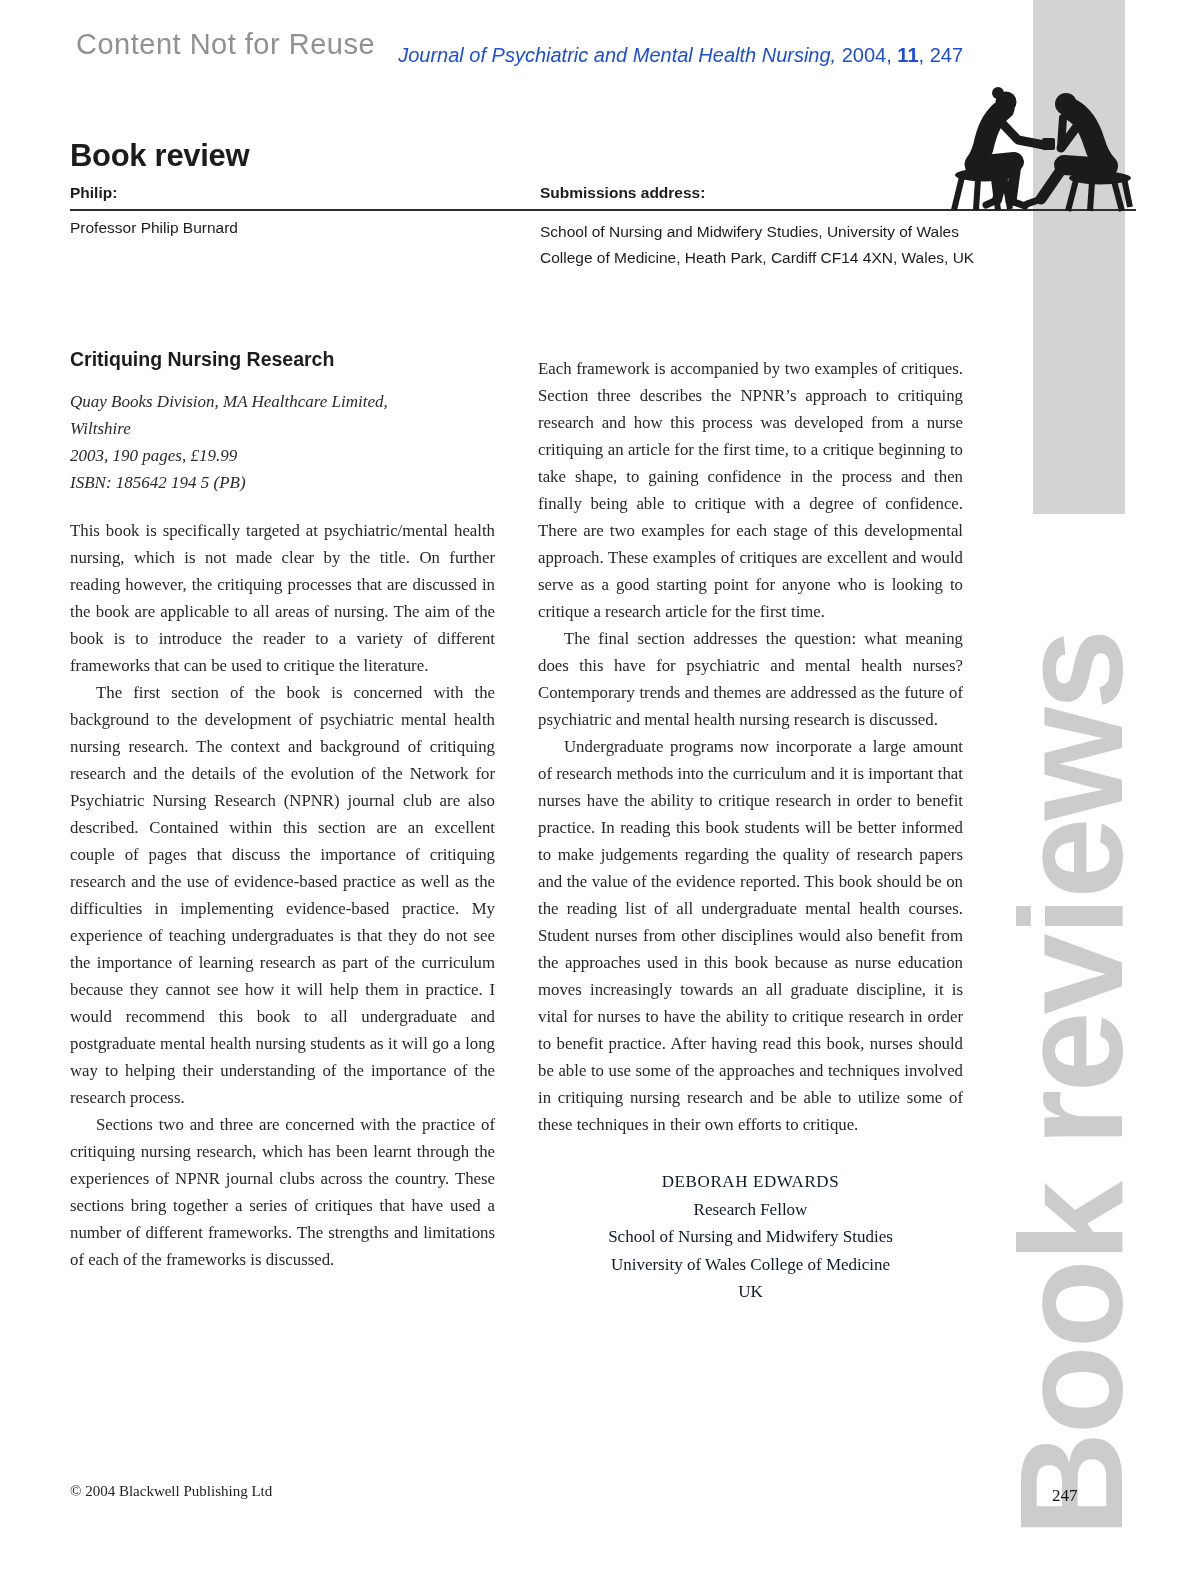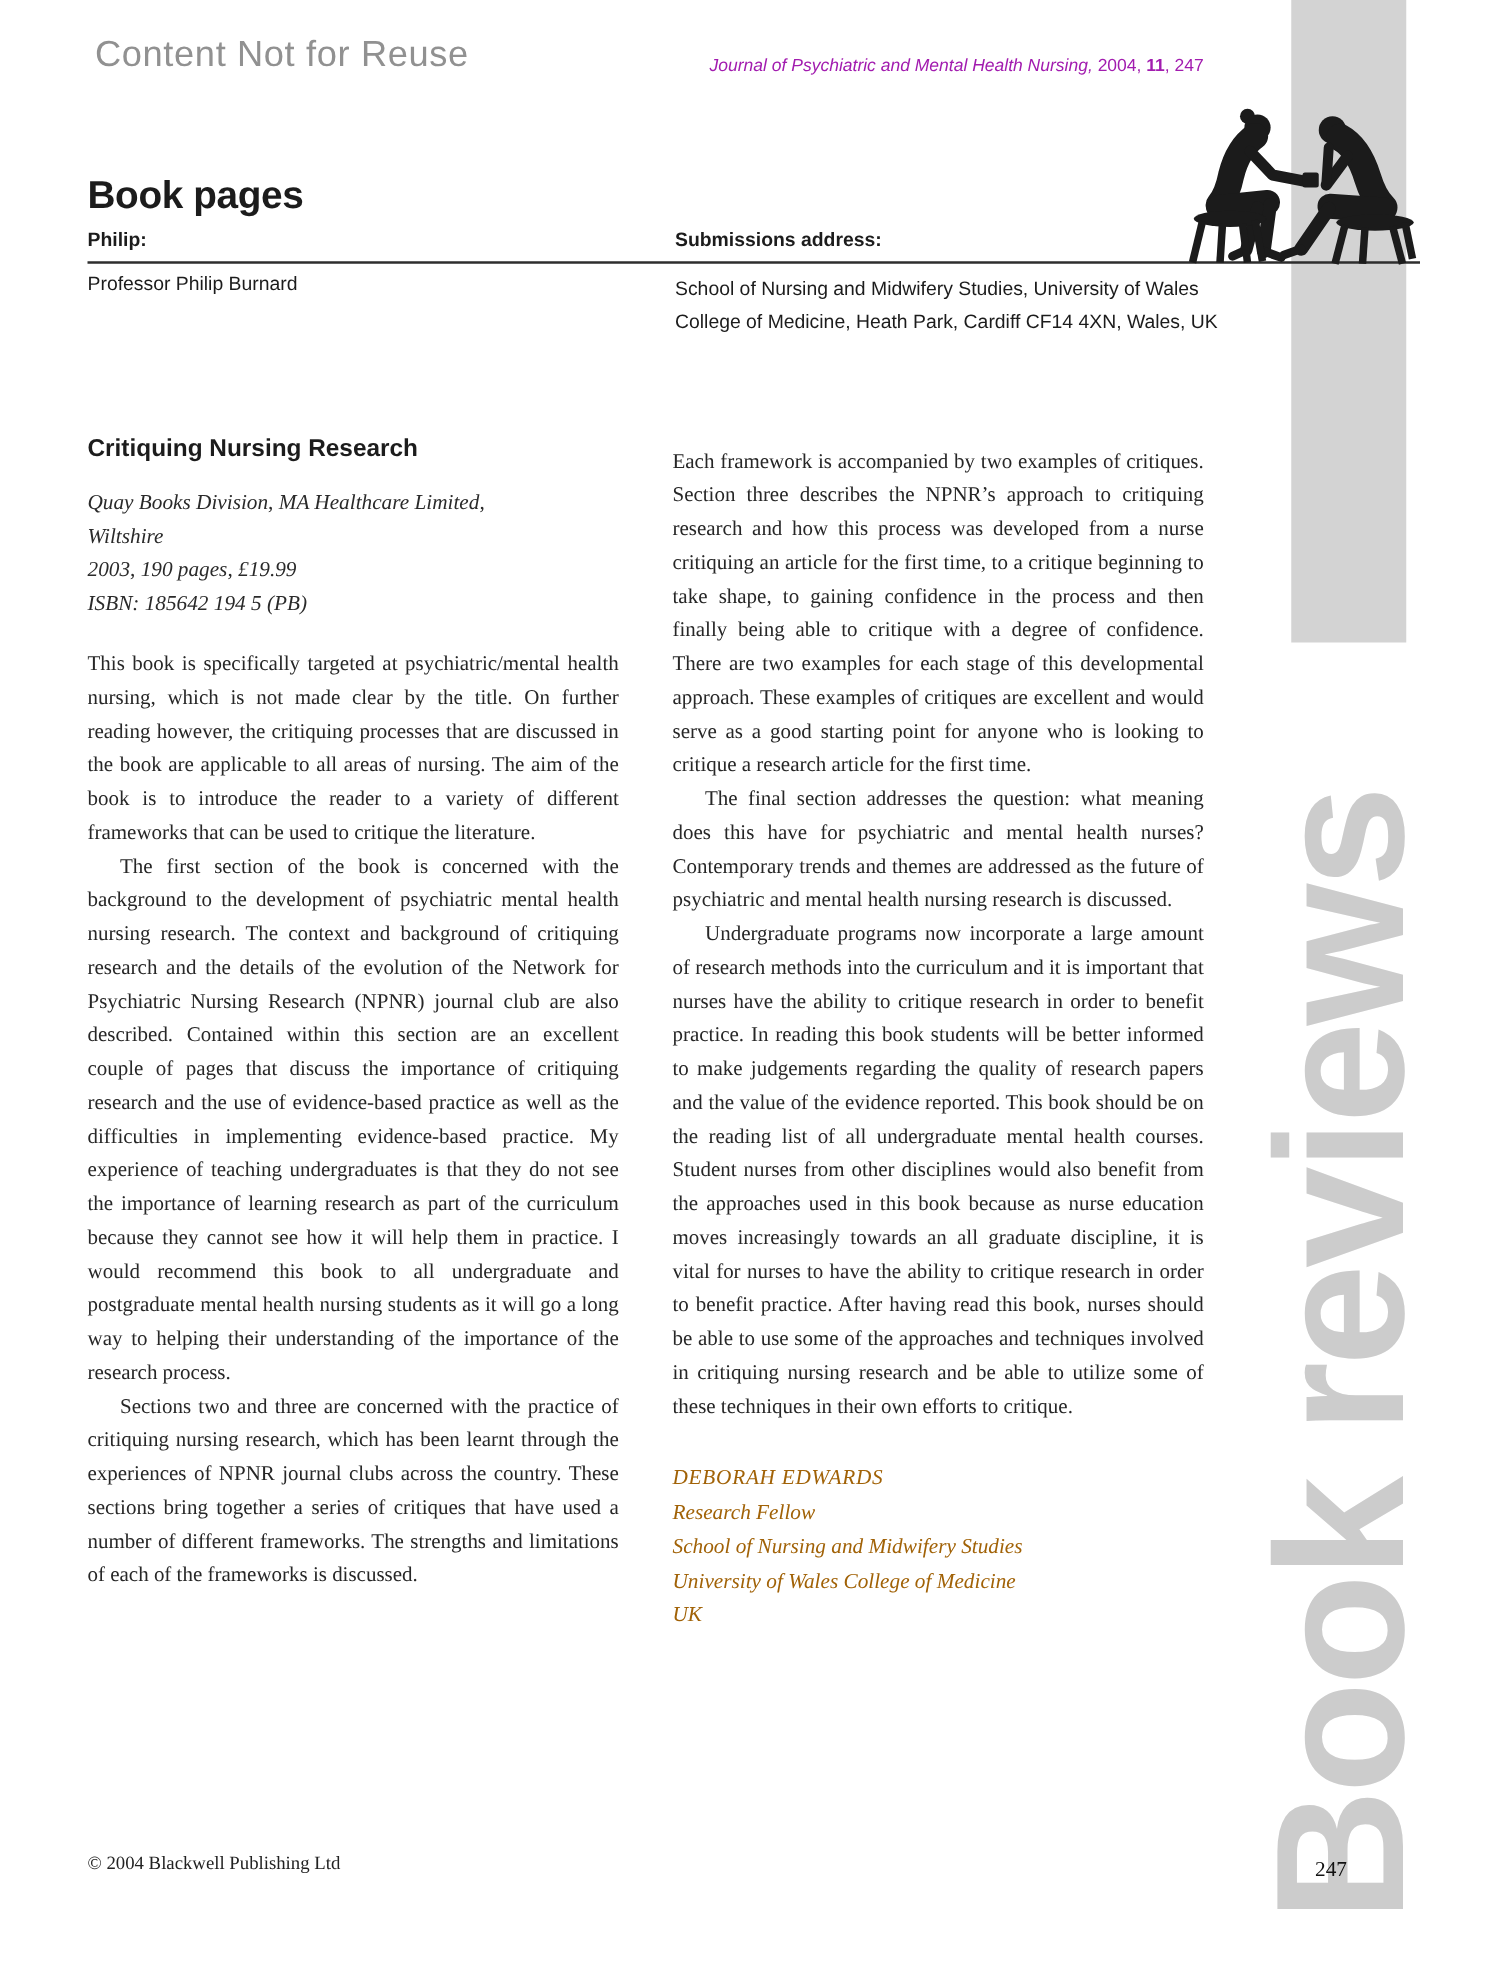--- a/index.html
+++ b/index.html
@@ -6,21 +6,21 @@
   .page{position:relative;width:1200px;height:1577px;background:#ffffff;overflow:hidden;
         font-family:"Liberation Serif",serif;color:#262626;}
   .gray-bar{position:absolute;left:1033px;top:0;width:92px;height:514px;background:#d3d3d3;z-index:0;}
   .vertical-title{position:absolute;left:997px;top:1537px;width:995px;height:150px;
         transform:rotate(-90deg);transform-origin:0 0;
         font-family:"Liberation Sans",sans-serif;font-weight:bold;font-size:146px;line-height:150px;
         letter-spacing:-3px;color:#cccccc;white-space:nowrap;z-index:1;}
   .watermark{position:absolute;left:33px;top:28px;font-family:"Liberation Sans",sans-serif;
         font-size:29px;color:#919191;letter-spacing:0.5px;margin-left:43px;}
   .citation{position:absolute;right:237px;top:44px;font-family:"Liberation Sans",sans-serif;
-        font-size:14px;color:#a21caf;white-space:nowrap;}
+        font-size:20px;color:#1d4ed8;white-space:nowrap;}
   .cit-i{font-style:italic;}
   .cit-b{font-weight:bold;}
   .page-title{position:absolute;left:70px;top:138px;font-family:"Liberation Sans",sans-serif;
         font-weight:bold;font-size:31px;color:#1c1c1c;letter-spacing:-0.3px;}
   .label{position:absolute;top:184px;font-family:"Liberation Sans",sans-serif;font-weight:bold;
         font-size:15.5px;color:#1c1c1c;}
   .editors-label{left:70px;}
   .subs-label{left:540px;}
   .head-rule{position:absolute;left:70px;top:209px;width:1066px;height:2px;background:#2e2e2e;z-index:1;}
   .editors-name{position:absolute;left:70px;top:219px;font-family:"Liberation Sans",sans-serif;
@@ -29,39 +29,39 @@
         font-size:15.5px;line-height:26px;color:#1c1c1c;}
   .illustration{position:absolute;left:942px;top:83px;z-index:2;}
   .col{position:absolute;width:425px;}
   .col-left{left:70px;top:348px;}
   .col-right{left:538px;top:355px;}
   .book-title{margin:0 0 17px 0;font-family:"Liberation Sans",sans-serif;font-weight:bold;
         font-size:19.5px;color:#1c1c1c;}
   .book-details{font-style:italic;font-size:17px;line-height:27px;margin:0 0 21px 0;color:#2a2a2a;}
   .body-par{margin:0;font-size:16.8px;line-height:27px;text-align:justify;color:#272727;}
   .body-par.indent{text-indent:26px;}
-  .signature{margin-top:30px;text-align:left;font-style:italic;font-size:17px;line-height:27.5px;color:#a16207;}
+  .signature{margin-top:30px;text-align:center;font-size:17px;line-height:27.5px;color:#0f172a;}
   .sig-name{letter-spacing:0.6px;}
   .footer-copyright{position:absolute;left:70px;top:1483px;font-size:15px;color:#222222;}
   .page-number{position:absolute;left:1052px;top:1486px;font-size:17px;color:#111111;z-index:4;}
 </style>
 </head>
 <body>
 
 <div class="page">
 
   <div class="gray-bar"></div>
 
   <div class="vertical-title">Book reviews</div>
 
   <div class="watermark">Content Not for Reuse</div>
 
   <div class="citation"><span class="cit-i">Journal of Psychiatric and Mental Health Nursing,</span> <span>2004,</span> <span class="cit-b">11</span><span>, 247</span></div>
 
-  <div class="page-title">Book pages</div>
+  <div class="page-title">Book review</div>
 
   <div class="label editors-label">Philip:</div>
   <div class="label subs-label">Submissions address:</div>
   <div class="head-rule"></div>
   <div class="editors-name">Professor Philip Burnard</div>
   <div class="subs-address">School of Nursing and Midwifery Studies, University of Wales College of Medicine, Heath Park, Cardiff CF14 4XN, Wales, UK</div>
 
   <svg class="illustration" width="198" height="130" viewBox="0 0 198 130" aria-hidden="true">
     <g fill="#1b1b1b">
 

